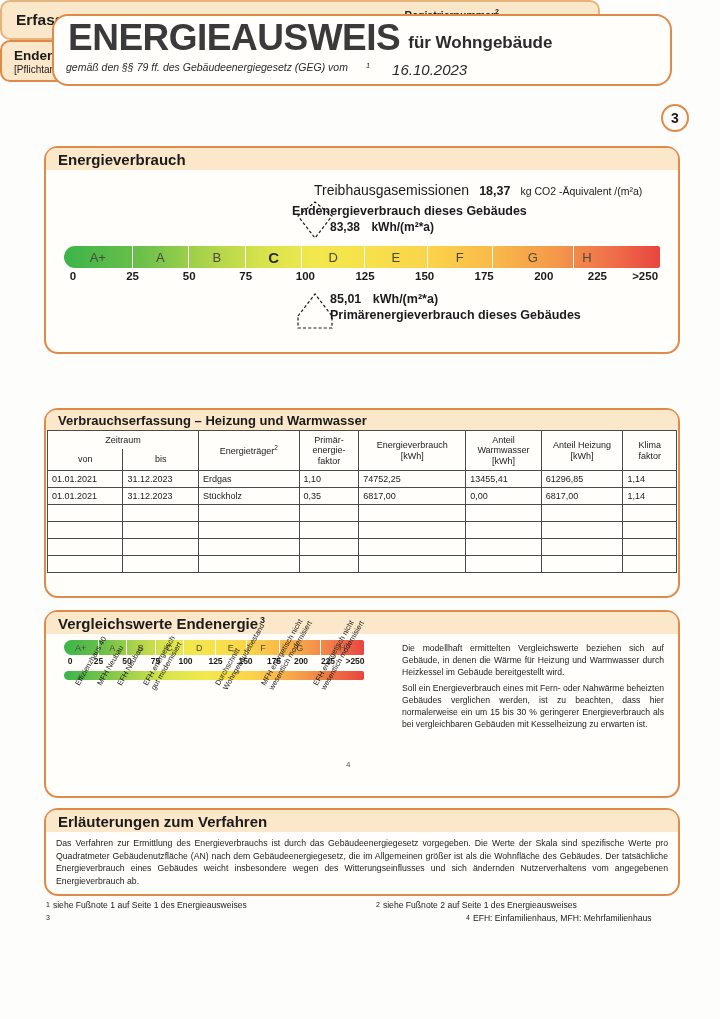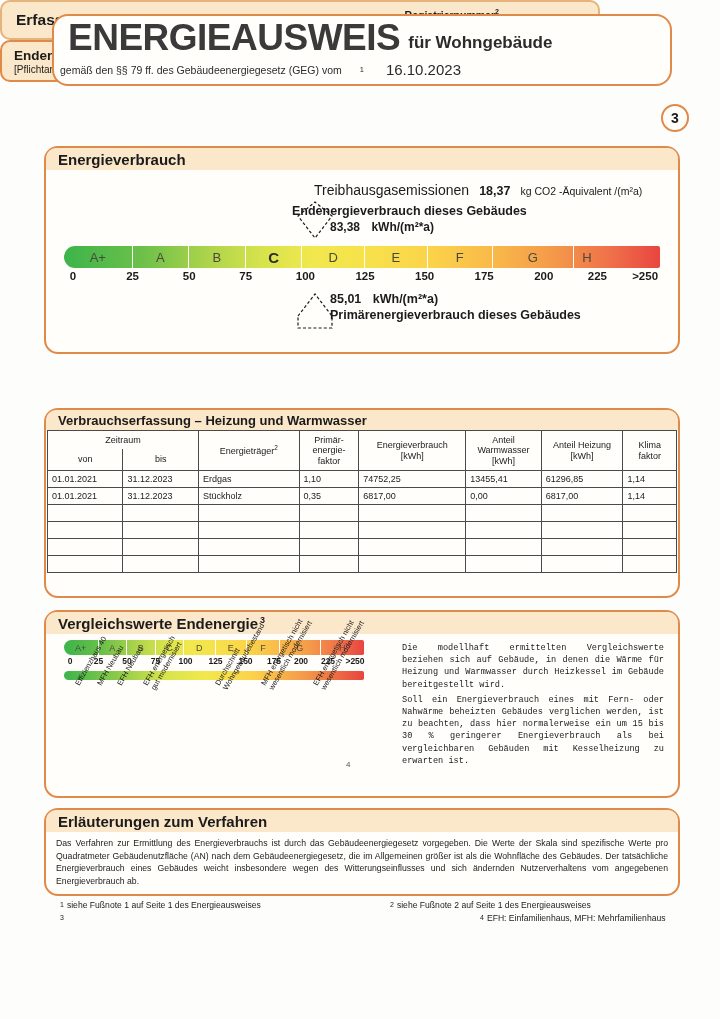--- a/index.html
+++ b/index.html
@@ -30,21 +30,21 @@
 
   
   #title-panel { left: 52px; top: 14px; width: 620px; height: 72px; border-radius: 16px; }
   .title-row { padding: 4px 0 0 14px; display: flex; align-items: flex-end; gap: 8px; }
   .title-main {
     font-family: "Liberation Sans", sans-serif;
     font-weight: bold; font-size: 37px; letter-spacing: -0.5px;
     color: #3a3a3a; line-height: 0.98;
   }
   .title-sub { font-size: 17px; font-weight: bold; color: #2b2b2b; padding-bottom: 3px; }
-  .title-legal { padding: 5px 0 0 6px; font-size: 10.5px; color: #2b2b2b; display: flex; align-items: center; }
+  .title-legal { padding: 5px 0 0 12px; font-size: 10.5px; color: #2b2b2b; display: flex; align-items: flex-start; font-style: italic; }
   .title-legal .fn { font-size: 7.5px; vertical-align: super; margin: 0 22px 0 18px; }
   .title-date { font-size: 15px; }
 
   
   #captured-bar {
     left: 52px; top: 98px; width: 600px; height: 40px;
     background: #fbe7c9; border: 2px solid #e5b37c; border-radius: 10px;
     display: flex; align-items: center;
   }
   .captured-title { font-size: 15.5px; font-weight: bold; color: #1b1b1b; padding-left: 14px; flex: 0 0 auto; }
@@ -170,33 +170,33 @@
       #fbd24a 63%, #f49a4a 80%, #e8453f 100%);
   }
   .cmp-labels { position: relative; height: 92px; margin-top: 1px; }
   .cmp-lab {
     position: absolute; font-size: 7.5px; color: #1b1b1b; white-space: nowrap;
     transform-origin: left top; transform: rotate(-60deg);
     line-height: 1.15;
   }
   .cmp-right { flex: 1; padding: 2px 14px 0 4px; }
   .cmp-text { font-size: 8.6px; line-height: 1.42; text-align: justify; color: #1b1b1b; }
-  .cmp-text p { margin: 0 0 3px 0; font-family: Liberation Mono, monospace; }
+  .cmp-text p { margin: 0 0 3px 0; }
   .cmp-footmark { position: absolute; left: 300px; bottom: 4px; font-size: 8px; color: #555; }
 
   
   #explain-panel { left: 44px; top: 808px; width: 636px; height: 88px; }
   #explain-panel .panel-head { font-size: 15px; }
   .exp-text {
     font-size: 8.7px; line-height: 1.45; text-align: justify;
     padding: 5px 10px 4px 10px; color: #1b1b1b;
   }
 
   
-  #footnotes { position: absolute; left: 60px; top: 900px; width: 640px; font-size: 8.6px; color: #1b1b1b; }
+  #footnotes { position: absolute; left: 46px; top: 900px; width: 640px; font-size: 8.6px; color: #1b1b1b; }
   .fn-row { display: flex; margin-bottom: 3px; }
   .fn-item { display: flex; align-items: flex-start; }
   .fn-sup { font-size: 7px; vertical-align: super; margin-right: 3px; line-height: 1; padding-top: 1px; }
   .fn-a { width: 330px; }
   .fn-b { flex: 1; }
   .fn-c { width: 420px; }
   .fn-d { flex: 1; }
 </style>
 </head>
 <body>

